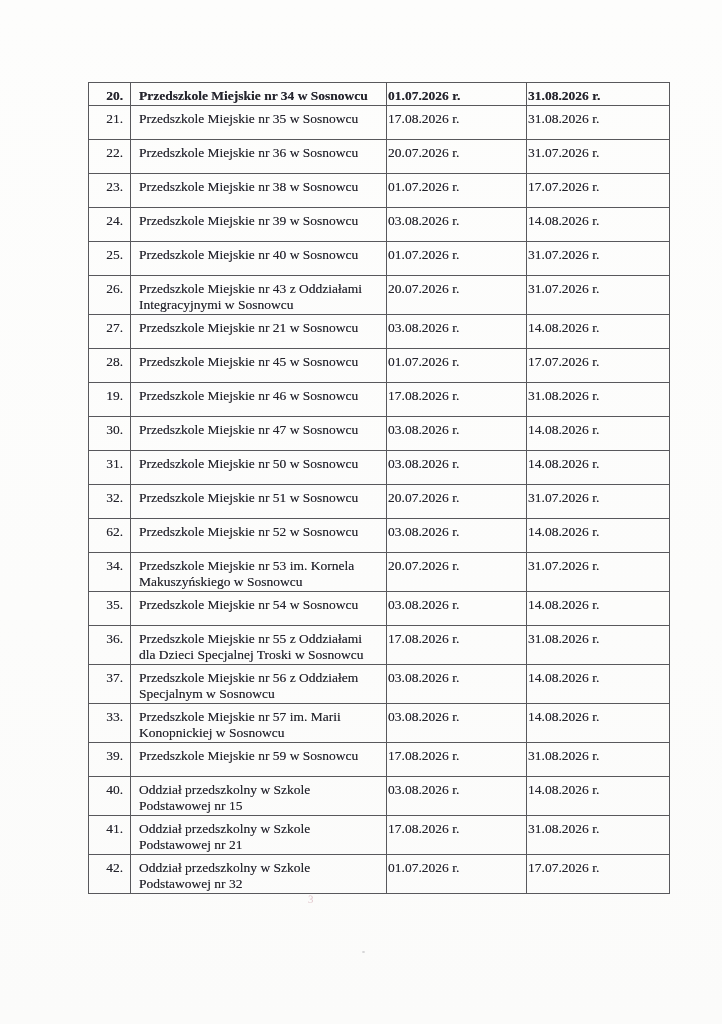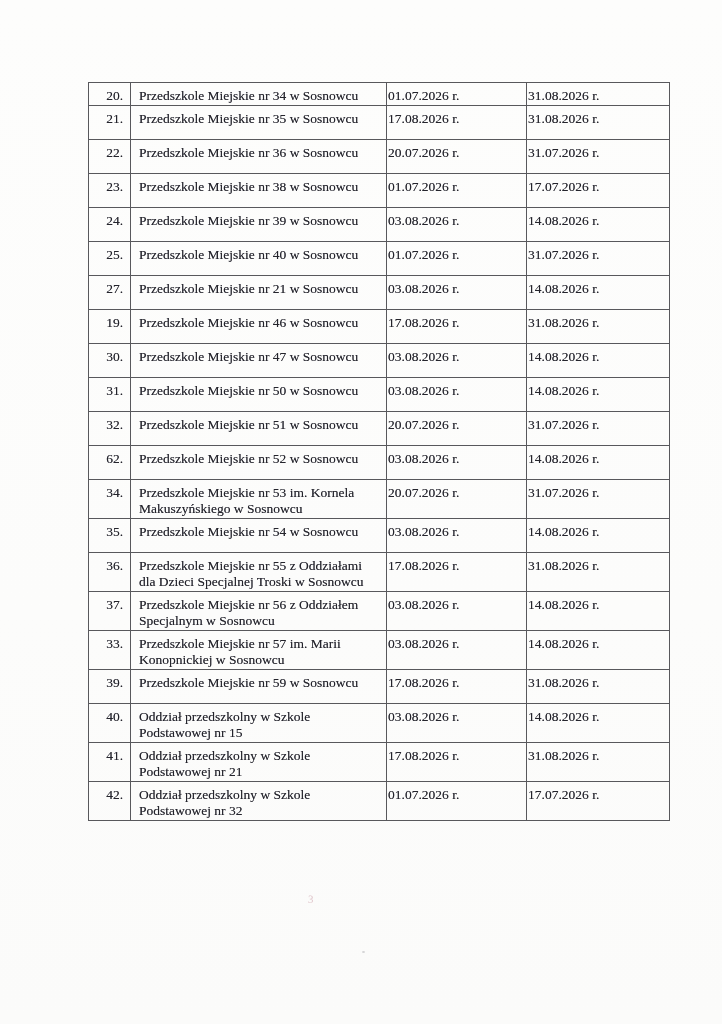--- a/index.html
+++ b/index.html
@@ -32,21 +32,21 @@
   }
   table.schedule td {
     border: 1px solid #58585c;
     vertical-align: top;
     padding-top: 5px;
     line-height: 16px;
     overflow: hidden;
   }
   tr.row-single { height: 34px; }
   tr.row-double { height: 38px; }
-  tr.row-first  { height: 18px; }
+  tr.row-first  { height: 18px; font-weight: bold; }
   td.cell-no {
     text-align: right;
     padding-right: 7px;
   }
   td.cell-name {
     padding-left: 8px;
     padding-right: 4px;
     white-space: pre-line;
   }
   td.cell-start, td.cell-end {
@@ -113,25 +113,38 @@
       <td class="cell-name">Przedszkole Miejskie nr 39 w Sosnowcu</td>
       <td class="cell-start">03.08.2026 r.</td>
       <td class="cell-end">14.08.2026 r.</td>
     </tr>
         <tr class="row-single">
       <td class="cell-no">25.</td>
       <td class="cell-name">Przedszkole Miejskie nr 40 w Sosnowcu</td>
       <td class="cell-start">01.07.2026 r.</td>
       <td class="cell-end">31.07.2026 r.</td>
     </tr>
+        <tr class="row-double">
+      <td class="cell-no">26.</td>
+      <td class="cell-name">Przedszkole Miejskie nr 43 z Oddziałami
+Integracyjnymi w Sosnowcu</td>
+      <td class="cell-start">20.07.2026 r.</td>
+      <td class="cell-end">31.07.2026 r.</td>
+    </tr>
         <tr class="row-single">
       <td class="cell-no">27.</td>
       <td class="cell-name">Przedszkole Miejskie nr 21 w Sosnowcu</td>
       <td class="cell-start">03.08.2026 r.</td>
       <td class="cell-end">14.08.2026 r.</td>
+    </tr>
+        <tr class="row-single">
+      <td class="cell-no">28.</td>
+      <td class="cell-name">Przedszkole Miejskie nr 45 w Sosnowcu</td>
+      <td class="cell-start">01.07.2026 r.</td>
+      <td class="cell-end">17.07.2026 r.</td>
     </tr>
         <tr class="row-single">
       <td class="cell-no">19.</td>
       <td class="cell-name">Przedszkole Miejskie nr 46 w Sosnowcu</td>
       <td class="cell-start">17.08.2026 r.</td>
       <td class="cell-end">31.08.2026 r.</td>
     </tr>
         <tr class="row-single">
       <td class="cell-no">30.</td>
       <td class="cell-name">Przedszkole Miejskie nr 47 w Sosnowcu</td>

